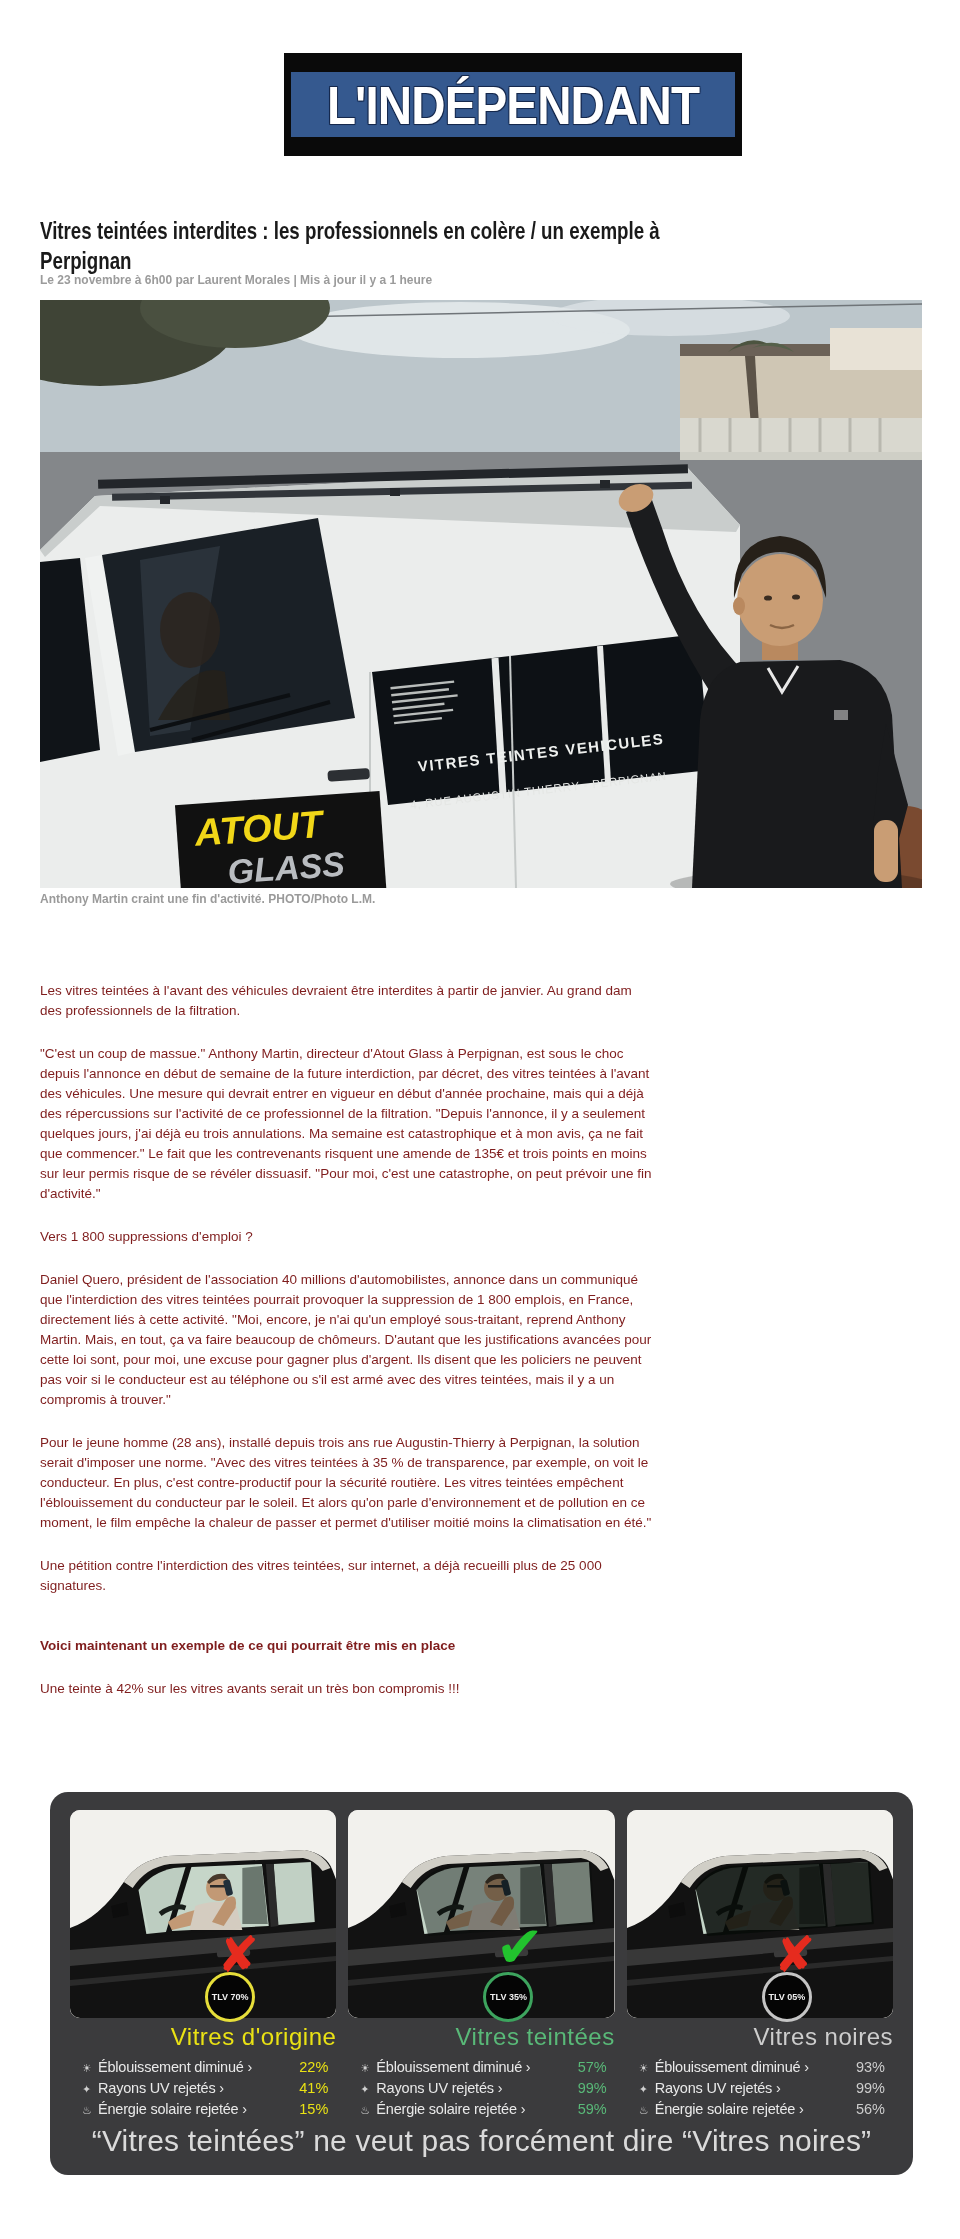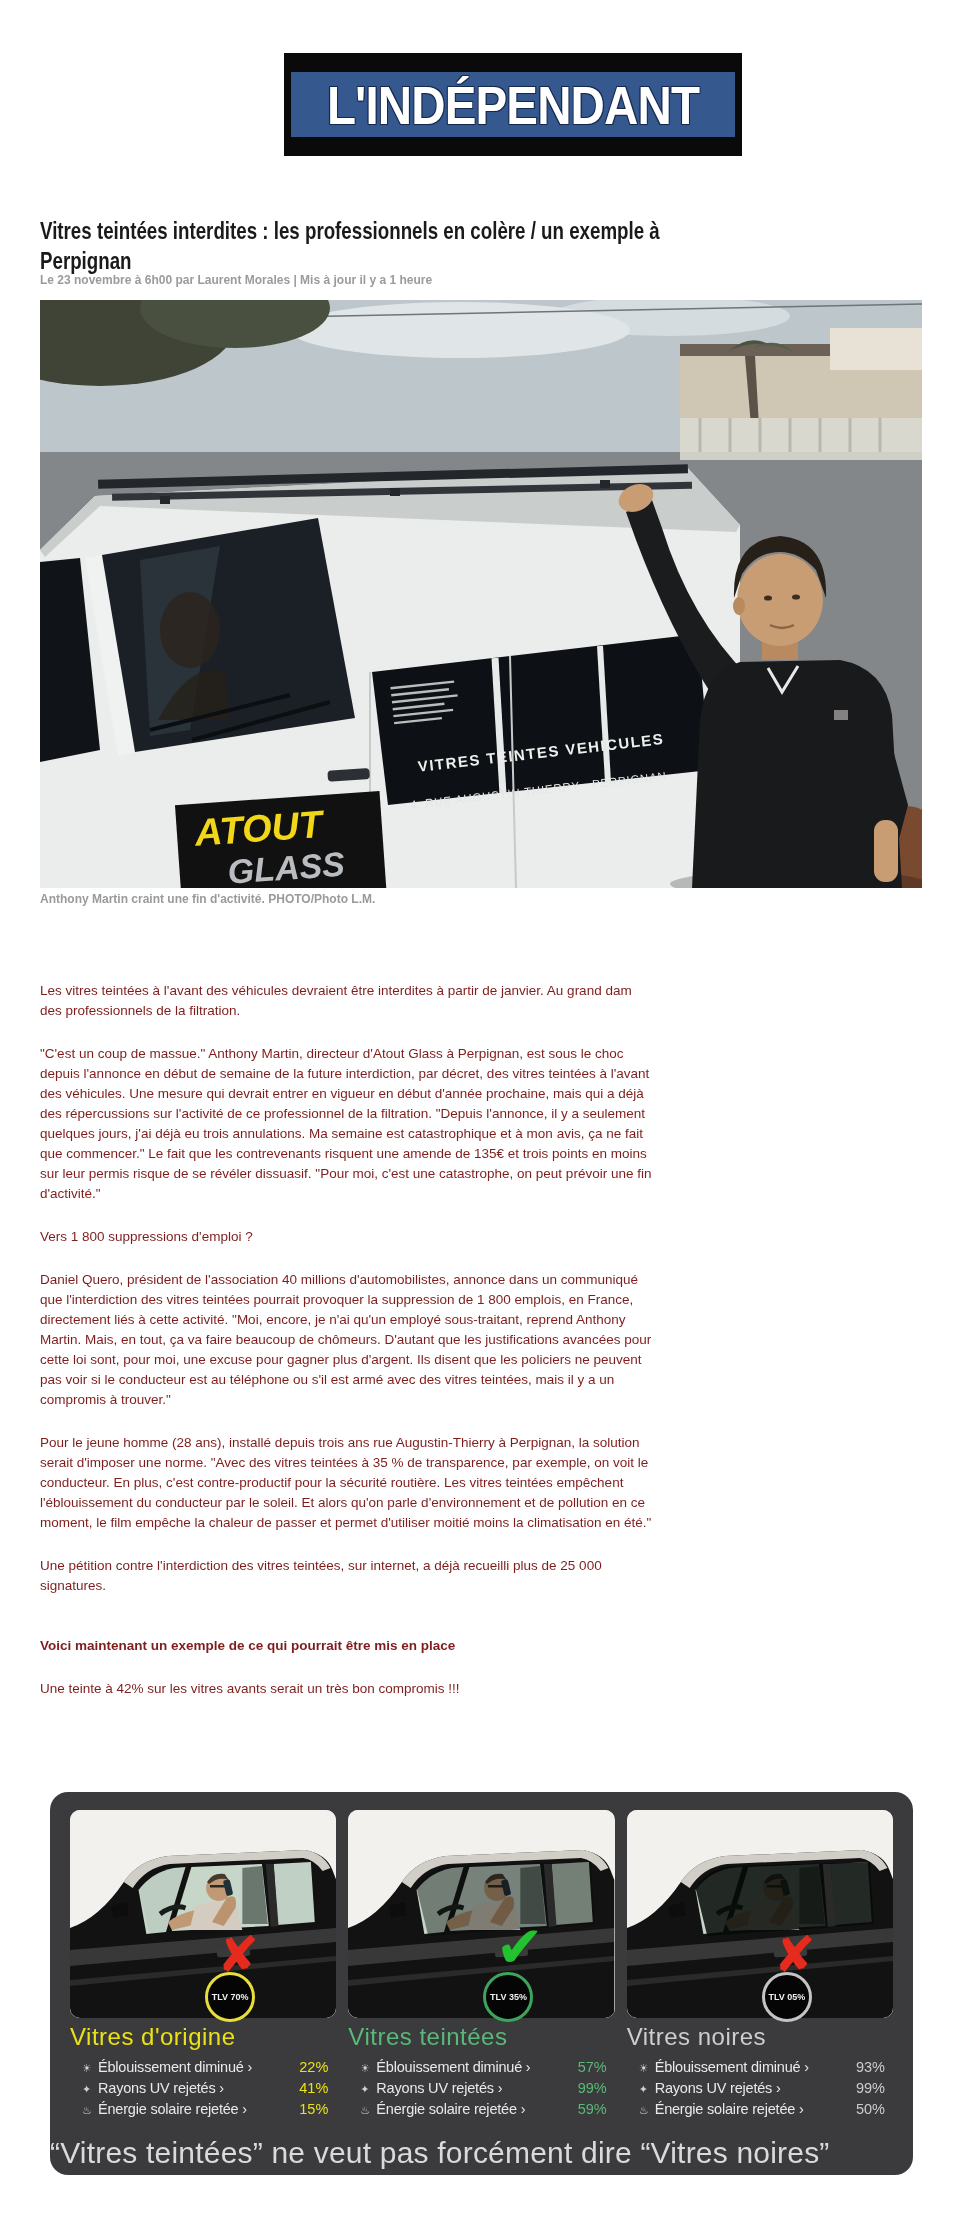--- a/index.html
+++ b/index.html
@@ -41,30 +41,30 @@
   .panel-2 .tint{opacity:0.86;}
   .badge{position:absolute;top:162px;left:50%;transform:translateX(-50%);width:44px;height:44px;border-radius:50%;
          background:#050505;border:3px solid #ccc;display:flex;align-items:center;justify-content:center;
          font-size:9px;font-weight:700;color:#efefef;white-space:nowrap;margin-left:27px;}
   .ring-yellow{border-color:#e6de3a;}
   .ring-green{border-color:#3da45e;}
   .ring-gray{border-color:#c4c4c4;}
   .mark{position:absolute;top:120px;left:50%;margin-left:14px;font-size:50px;line-height:50px;font-weight:700;}
   .mark-cross{color:#e62b1e;}
   .mark-check{color:#22c32e;font-size:58px;top:112px;}
-  .panel-title{margin-top:5px;text-align:left;font-size:24px;line-height:27px;font-weight:400;letter-spacing:0.5px;}
+  .panel-title{margin-top:5px;text-align:right;font-size:24px;line-height:27px;font-weight:400;letter-spacing:0.5px;}
   .accent-yellow{color:#eae214;}
   .accent-green{color:#59b978;}
   .accent-gray{color:#cdcdcd;}
   .stats{margin-top:7px;padding:0 8px 0 12px;}
   .stat-row{display:flex;align-items:baseline;font-size:14.5px;line-height:20px;color:#e9e9e9;}
   .stat-ico{width:16px;font-size:11px;color:#cfcfcf;flex:0 0 16px;}
   .stat-label{flex:1;letter-spacing:-0.2px;}
   .stat-value{flex:0 0 46px;text-align:right;}
-  .info-quote{position:absolute;left:0;right:0;bottom:5px;text-align:left;font-size:30px;color:#dadada;letter-spacing:0.2px;}
+  .info-quote{position:absolute;left:0;right:0;bottom:17px;text-align:center;font-size:30px;color:#dadada;letter-spacing:0.2px;}
 </style>
 </head>
 <body>
 
 <div class="page">
 
   <div class="masthead">
     <div class="band"></div>
     <div class="logo-text">L'INDÉPENDANT</div>
   </div>
@@ -319,21 +319,21 @@
             <span class="stat-value accent-gray">93%</span>
           </div>
           <div class="stat-row">
             <span class="stat-ico">✦</span>
             <span class="stat-label">Rayons UV rejetés ›</span>
             <span class="stat-value accent-gray">99%</span>
           </div>
           <div class="stat-row">
             <span class="stat-ico">♨</span>
             <span class="stat-label">Énergie solaire rejetée ›</span>
-            <span class="stat-value accent-gray">50%</span>
+            <span class="stat-value accent-gray">56%</span>
           </div>
         </div>
       </div>
 
     </div>
     <div class="info-quote">“Vitres teintées” ne veut pas forcément dire “Vitres noires”</div>
   </section>
 
 </div>
 

